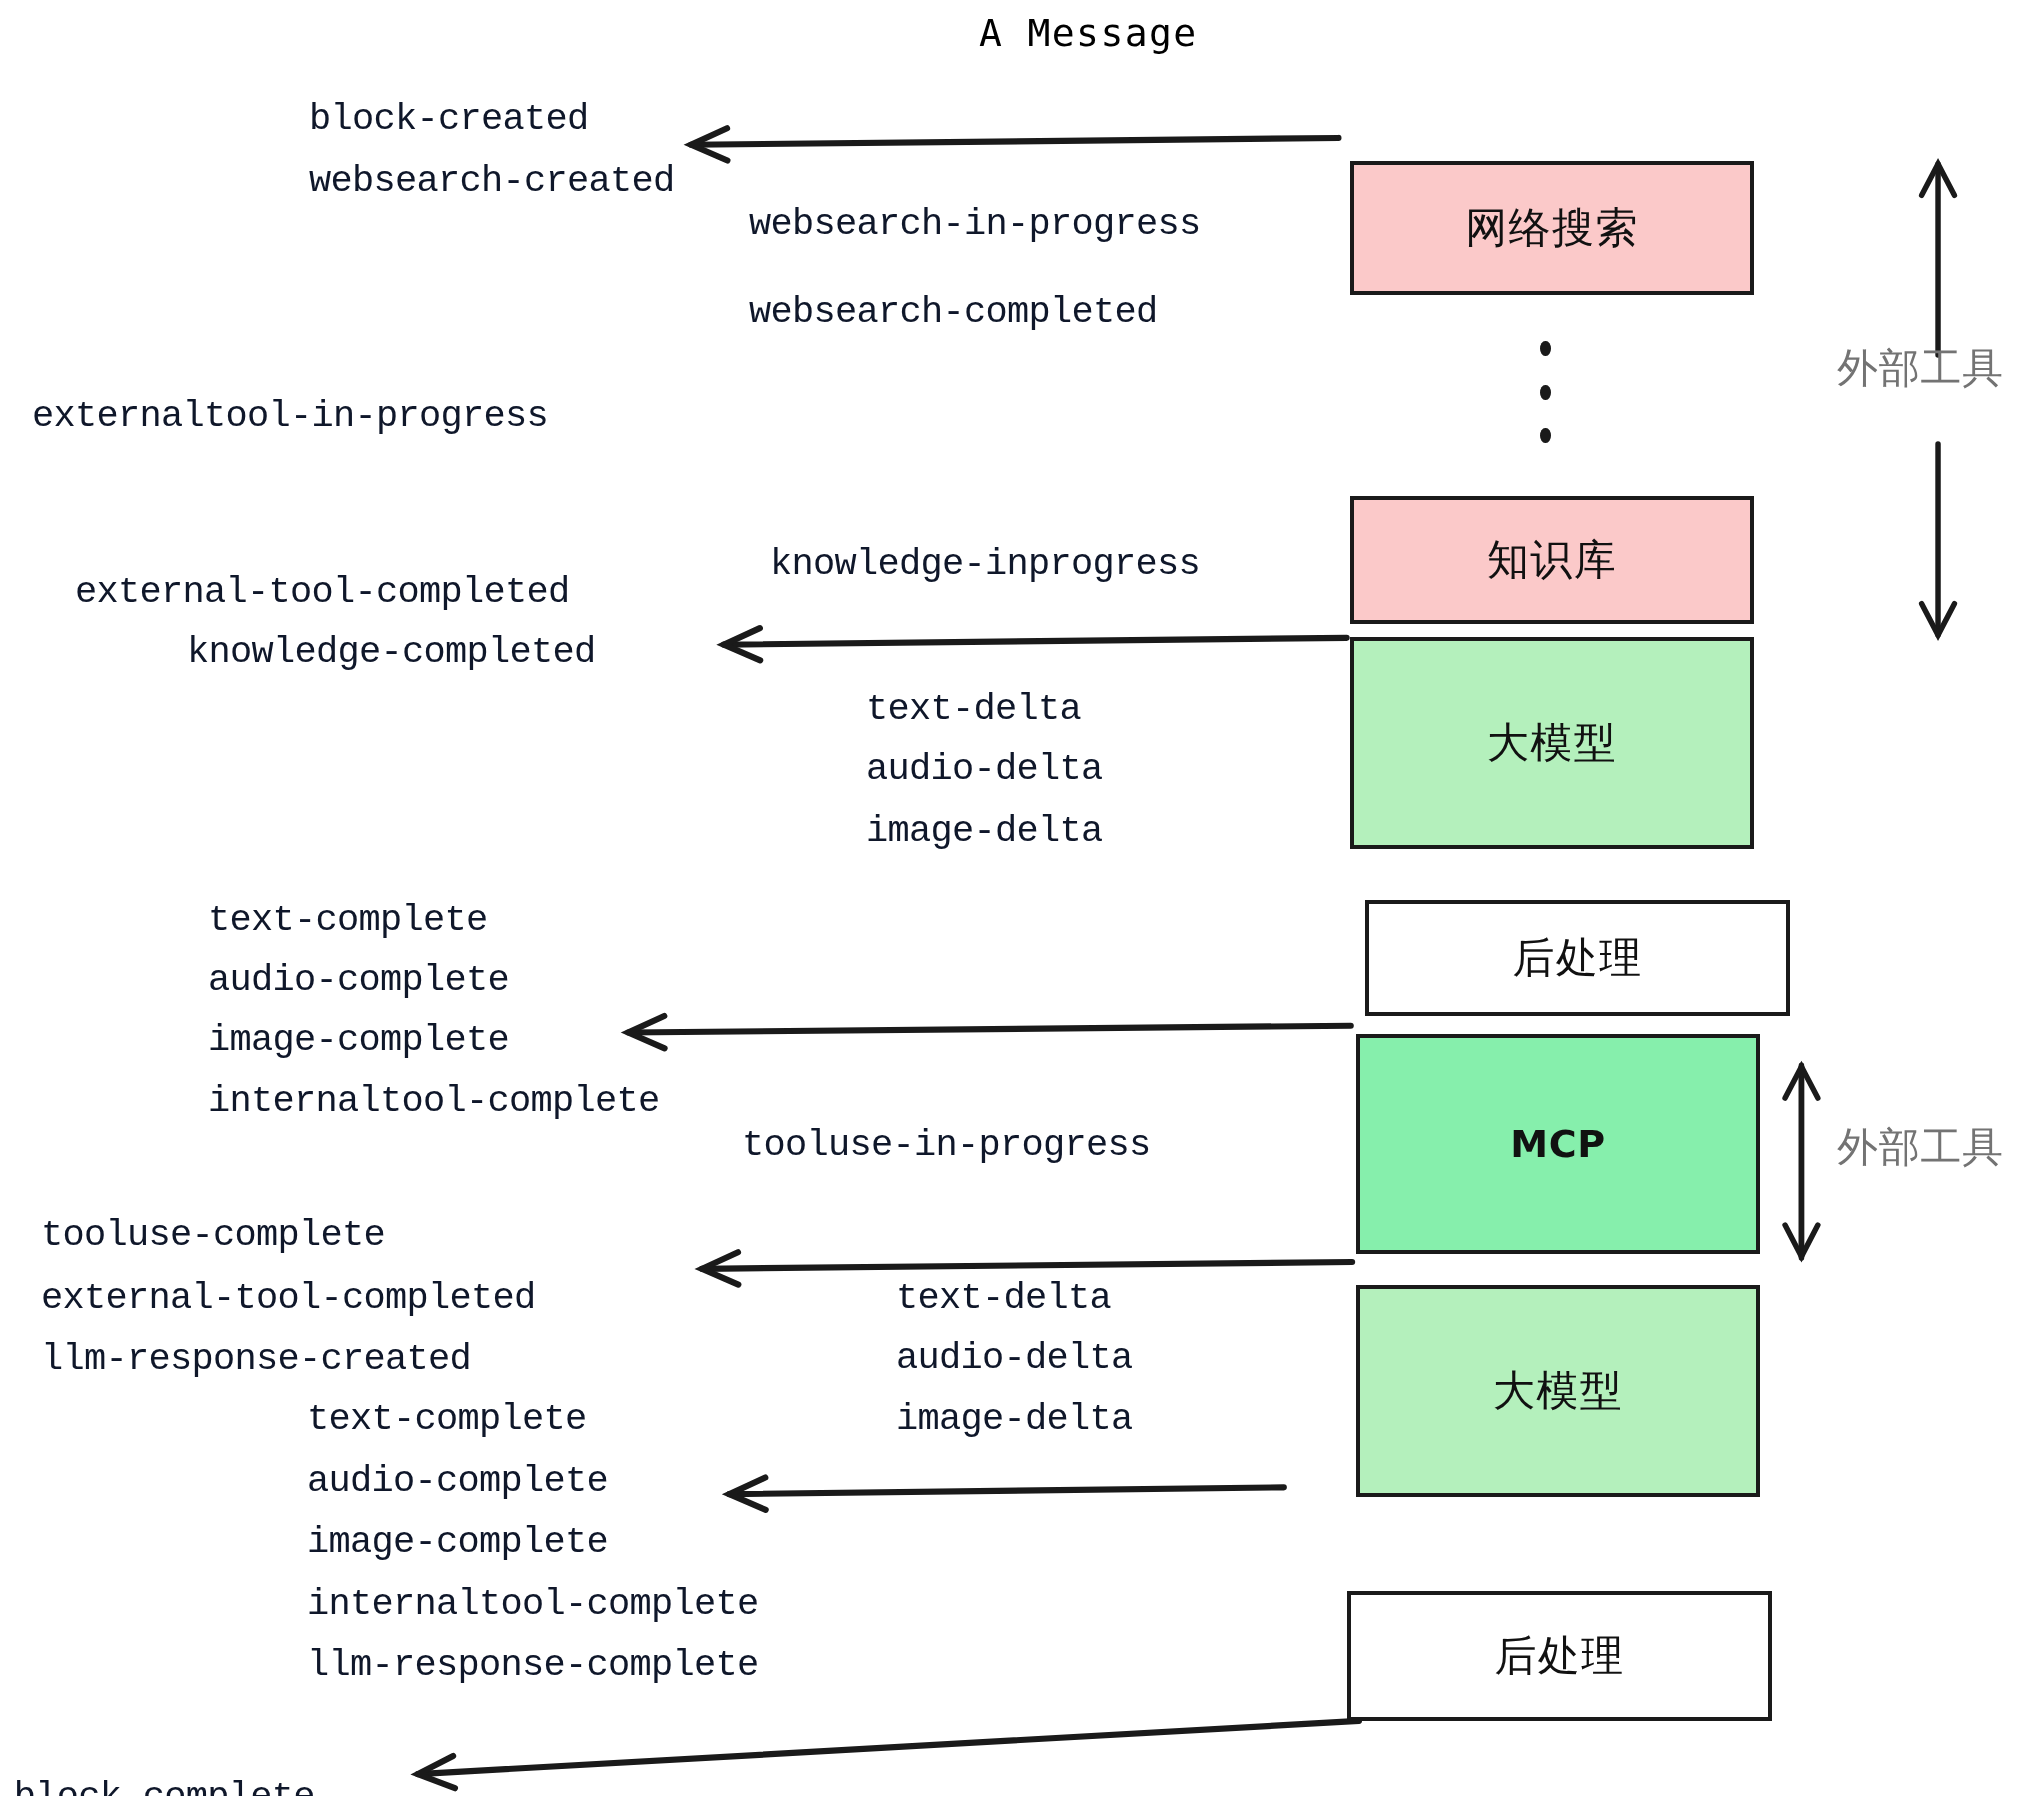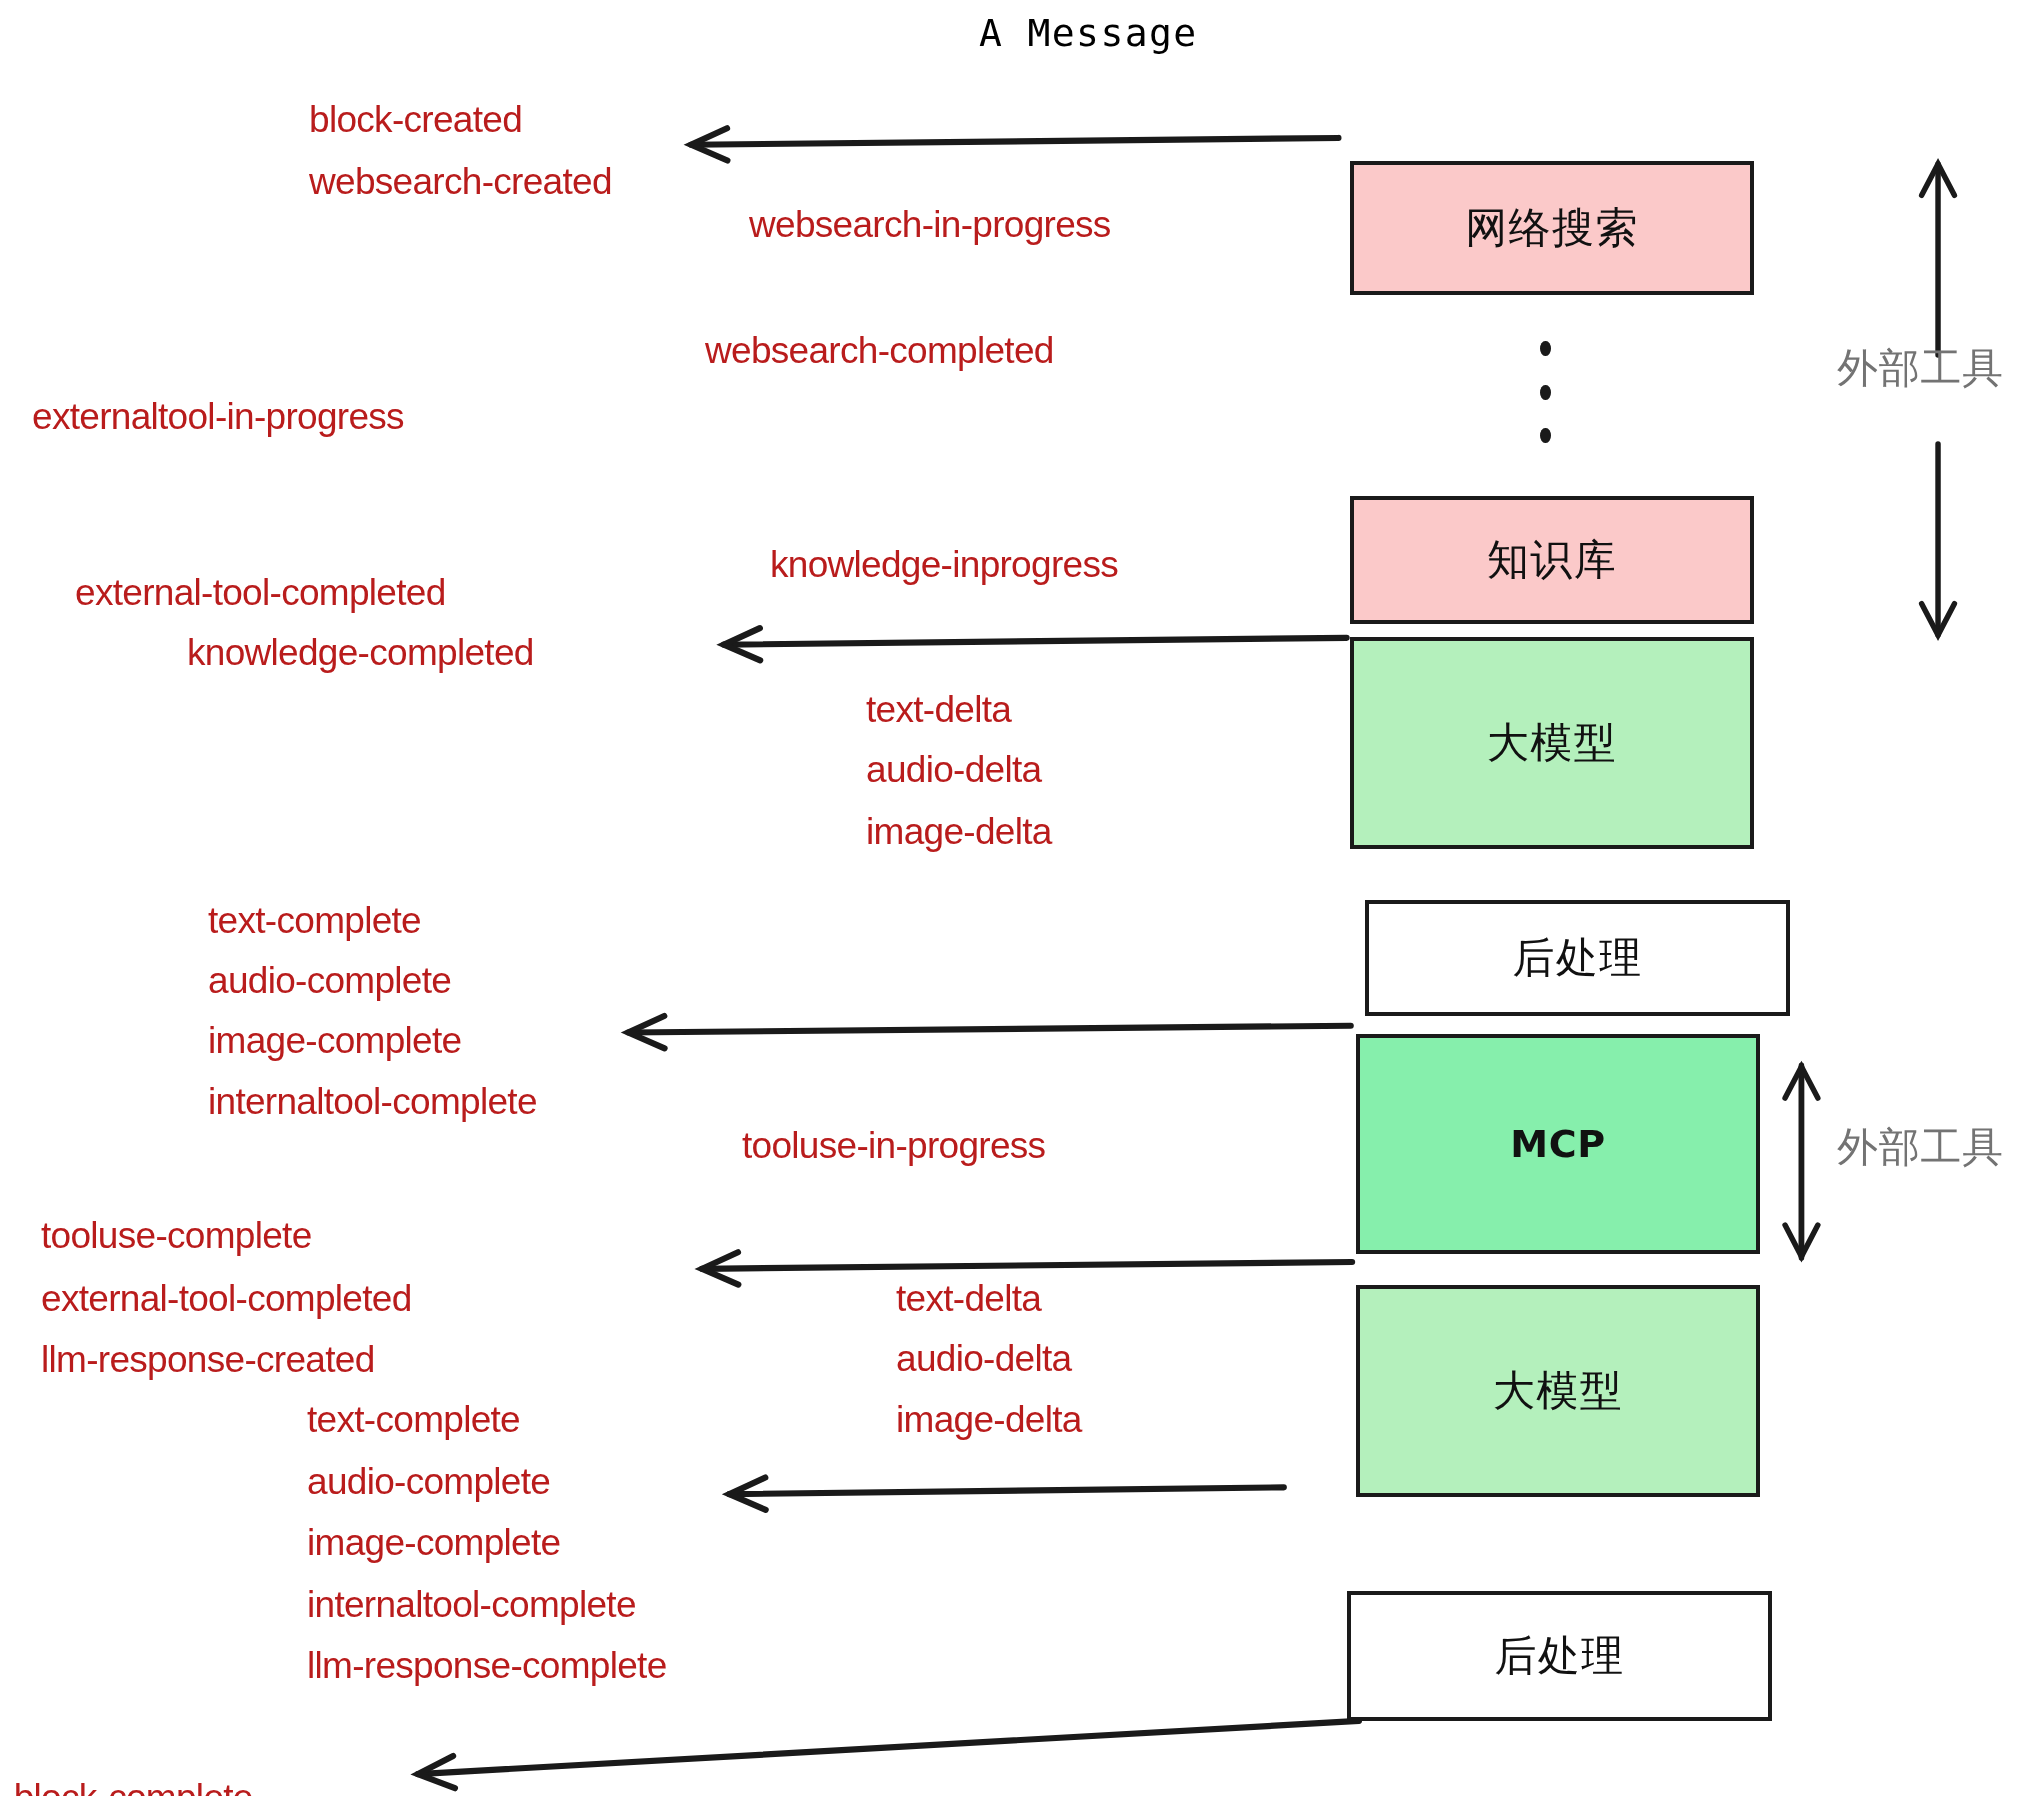--- a/index.html
+++ b/index.html
@@ -10,24 +10,24 @@
   #canvas {
     position: relative;
     width: 2035px;
     height: 1796px;
     background: #ffffff;
     overflow: hidden;
     font-family: "DejaVu Sans", sans-serif;
   }
   .evt {
     position: absolute;
-    font-family: Liberation Sans, sans-serif;
+    font-family: Liberation Mono, monospace;
     font-size: 37px;
     line-height: 1.0;
-    color: #b91c1c;
+    color: #0f172a;
     white-space: nowrap;
     letter-spacing: -0.7px;
   }
   .title {
     position: absolute;
     font-family: "DejaVu Sans Mono", monospace;
     font-size: 38px;
     color: #000000;
     white-space: nowrap;
     letter-spacing: 1.4px;
@@ -166,21 +166,21 @@
 
   <div id="side-label-layer">
       <div class="sidelabel" style="left: 1837px; top: 341px;">外部工具</div>
       <div class="sidelabel" style="left: 1837px; top: 1120px;">外部工具</div>
     </div>
 
   <div id="event-layer">
       <div class="evt" style="left: 309px; top: 101px;">block-created</div>
       <div class="evt" style="left: 309px; top: 163px;">websearch-created</div>
       <div class="evt" style="left: 749px; top: 206px;">websearch-in-progress</div>
-      <div class="evt" style="left: 705px; top: 294px; margin-top: 38px;">websearch-completed</div>
+      <div class="evt" style="left: 749px; top: 294px;">websearch-completed</div>
       <div class="evt" style="left: 32px; top: 398px;">externaltool-in-progress</div>
       <div class="evt" style="left: 770px; top: 546px;">knowledge-inprogress</div>
       <div class="evt" style="left: 75px; top: 574px;">external-tool-completed</div>
       <div class="evt" style="left: 187px; top: 634px;">knowledge-completed</div>
       <div class="evt" style="left: 866px; top: 691px;">text-delta</div>
       <div class="evt" style="left: 866px; top: 751px;">audio-delta</div>
       <div class="evt" style="left: 866px; top: 813px;">image-delta</div>
       <div class="evt" style="left: 208px; top: 902px;">text-complete</div>
       <div class="evt" style="left: 208px; top: 962px;">audio-complete</div>
       <div class="evt" style="left: 208px; top: 1022px;">image-complete</div>

